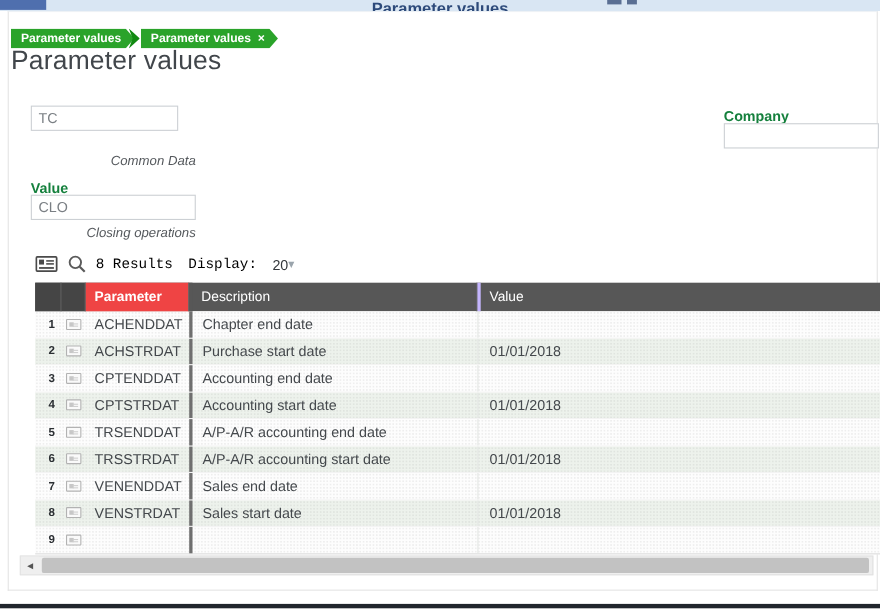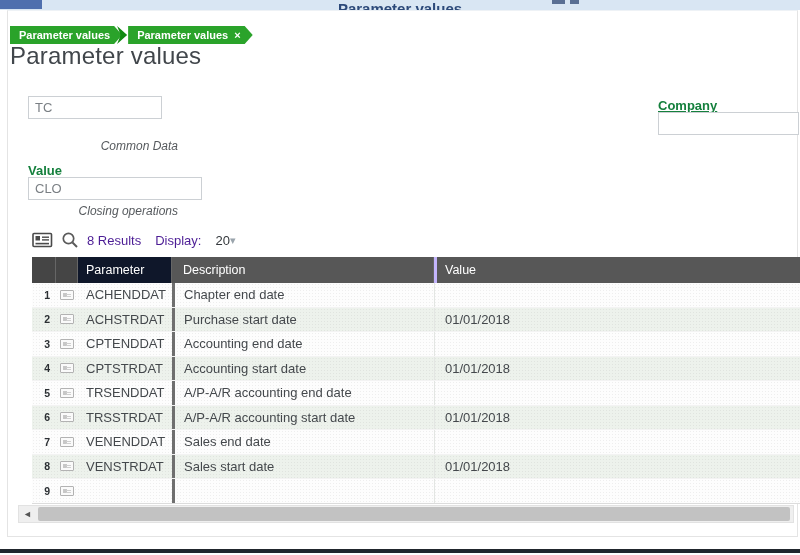--- a/index.html
+++ b/index.html
@@ -26,37 +26,37 @@
   .crumb-sep{width:10px;height:18px;margin-left:-5px;margin-right:1px;background:#128a12;clip-path:polygon(0 0,100% 50%,0 100%,35% 50%);}
   .crumb .close{margin-left:6px;font-size:11px;font-weight:bold;}
   
   .page-title{position:absolute;left:10px;top:42px;font-size:24px;font-weight:400;color:#41464b;letter-spacing:.2px;}
   
   .fld-label{position:absolute;font-size:13px;font-weight:bold;color:#15803d;text-align:center;}
   .fld-input{position:absolute;height:23px;border:1px solid #ccd0d4;background:#fff;font-family:"Liberation Sans",sans-serif;font-size:13px;color:#7a7f84;padding:0 6px;outline:none;}
   .fld-hint{position:absolute;font-size:12px;font-style:italic;color:#55595d;text-align:right;}
   .lab-chapter{left:28px;top:98px;} .in-chapter{left:28px;top:96px;width:134px;}
   .hint-chapter{left:28px;top:139px;width:150px;}
-  .lab-group{left:28px;top:163px;} .in-group{left:28px;top:177px;width:174px;}
+  .lab-group{left:28px;top:163px;} .in-group{left:28px;top:177px;width:150px;}
   .hint-group{left:28px;top:204px;width:150px;}
-  .lab-company{left:658px;top:98px;text-decoration:underline;} .in-company{left:658px;top:112px;width:141px;}
+  .lab-company{left:658px;top:98px;} .in-company{left:658px;top:112px;width:141px;}
   
   .toolbar{position:absolute;left:32px;top:229px;height:22px;display:flex;align-items:center;}
   .tool-icon{margin-right:8px;cursor:pointer;display:inline-flex;align-items:center;}
-  .tb-text{font-size:13px;color:#4c1d95;margin-right:14px;white-space:nowrap;}
+  .tb-text{font-size:13px;color:#000000;margin-right:14px;white-space:nowrap;font-family:Liberation Mono, monospace;}
   .display-wrap{display:flex;align-items:center;cursor:pointer;}
   .display-val{font-size:13px;color:#34383c;}
   .chev{font-size:11px;color:#9aa4ac;}
   
   .grid{position:absolute;left:32px;top:257px;width:768px;}
   .g-row{display:grid;grid-template-columns:24px 22px 94px 3px 259px 1fr;width:768px;}
   .g-head{height:26px;background:#575757;color:#fff;font-size:12.5px;}
   .g-head .hc{display:flex;align-items:center;border-right:1px solid #666;cursor:pointer;}
   .hc.narrow{background:#454545;}
-  .hc.param{background:#0f172a;padding-left:8px;}
+  .hc.param{background:#ef4444;padding-left:8px;font-weight:bold;}
   .hc.desc{padding-left:8px;}
   .hc.divh{background:#575757;border-right:none;}
   .hc.val{padding-left:8px;border-left:3px solid #c4b5fd;border-right:none;}
   .g-body .g-row{height:24.5px;background:#fdfdfd;border-bottom:1px solid #f3f3f3;cursor:pointer;
     background-image:radial-gradient(circle,rgba(110,110,110,.10) .6px,transparent .7px);background-size:3px 3px;}
   .g-body .g-row.alt{background-color:#edf2ec;}
   .g-body .g-row:last-child{border-bottom:1px solid #dcdcdc;}
   .bc{display:flex;align-items:center;font-size:13px;color:#44484c;overflow:hidden;white-space:nowrap;}
   .bc.num{justify-content:flex-end;padding-right:6px;font-size:10.5px;font-weight:bold;color:#2b2f33;}
   .bc.icon-cell{justify-content:center;}

